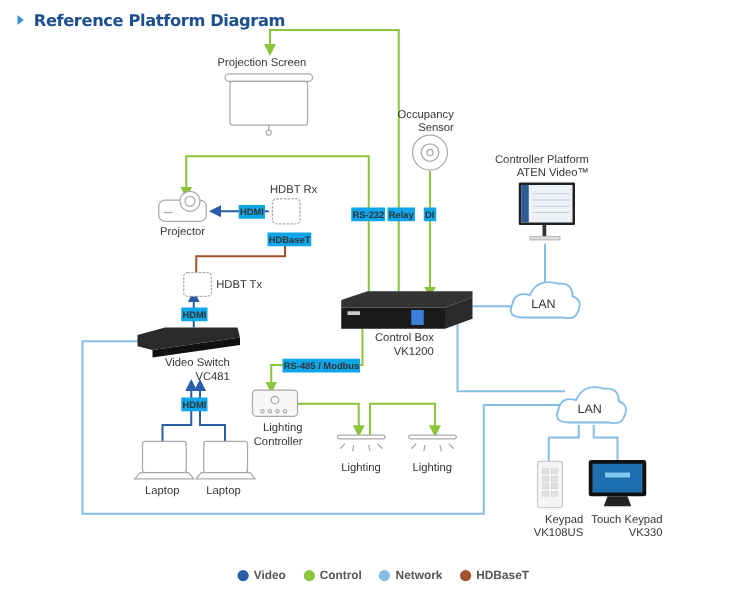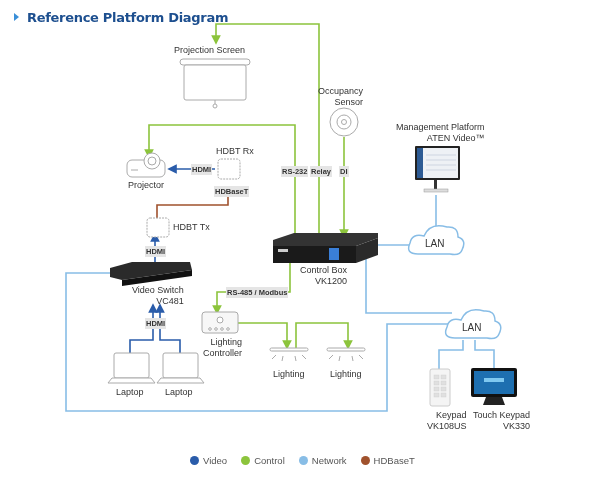--- a/index.html
+++ b/index.html
@@ -1,23 +1,23 @@
 <!DOCTYPE html>
 <html><head>
 <meta charset="utf-8">
 <style>
   html, body { margin:0; padding:0; background:#ffffff; }
   body { width:600px; height:483px; position:relative; overflow:hidden; font-family:"Liberation Sans", sans-serif; }
   .title { position:absolute; left:14px; top:10px; font-size:13px; font-weight:bold; color:#1d4f8f; font-family:"DejaVu Sans", sans-serif; letter-spacing:-0.3px; }
   .title .tri { display:inline-block; width:0; height:0; border-top:4px solid transparent; border-bottom:4px solid transparent; border-left:5px solid #3a8fd8; margin-right:8px; vertical-align:1px; }
   svg.diagram { position:absolute; left:0; top:0; }
   .lbl { position:absolute; font-size:9px; color:#333; text-align:right; white-space:nowrap; line-height:11px; }
-  .lbl.sm { font-size:7.5px; font-weight:bold; color:#333; background:#e5e5e5; padding:0 1px; }
+  .lbl.sm { font-size:7.5px; font-weight:bold; color:#333; background:#0ea5e9; padding:0 1px; }
   .lan { position:absolute; font-size:10px; font-weight:normal; color:#333; }
-  .legend { position:absolute; left:190px; top:455px; font-size:9.5px; font-weight:normal; color:#555; display:flex; gap:14px; }
+  .legend { position:absolute; left:190px; top:455px; font-size:9.5px; font-weight:bold; color:#555; display:flex; gap:14px; }
   .legend .it { display:flex; align-items:center; gap:4px; }
   .legend .dot { width:9px; height:9px; border-radius:50%; display:inline-block; }
 </style>
 </head>
 <body>
 
 <div class="title"><span class="tri"></span><span>Reference Platform Diagram</span></div>
 
 <svg class="diagram" width="600" height="483" viewBox="0 0 600 483">
   <defs>
@@ -170,21 +170,21 @@
     <path d="M486,397 L502,397 L505,405 L483,405 z" fill="#222"></path>
   </g>
 </svg>
 
 <div class="lbl" style="left:174px;top:45px;">Projection Screen</div>
 <div class="lbl" style="left:318px;top:86px;">
     <div>Occupancy</div>
     <div>Sensor</div>
   </div>
 <div class="lbl" style="left:396px;top:122px;">
-    <div>Management Platform</div>
+    <div>Controller Platform</div>
     <div>ATEN Video™</div>
   </div>
 <div class="lbl" style="left:216px;top:146px;">HDBT Rx</div>
 <div class="lbl" style="left:128px;top:180px;">Projector</div>
 <div class="lbl" style="left:173px;top:222px;">HDBT Tx</div>
 <div class="lbl" style="left:300px;top:265px;">
     <div class="model">Control Box</div>
     <div class="model">VK1200</div>
   </div>
 <div class="lbl" style="left:132px;top:285px;">

